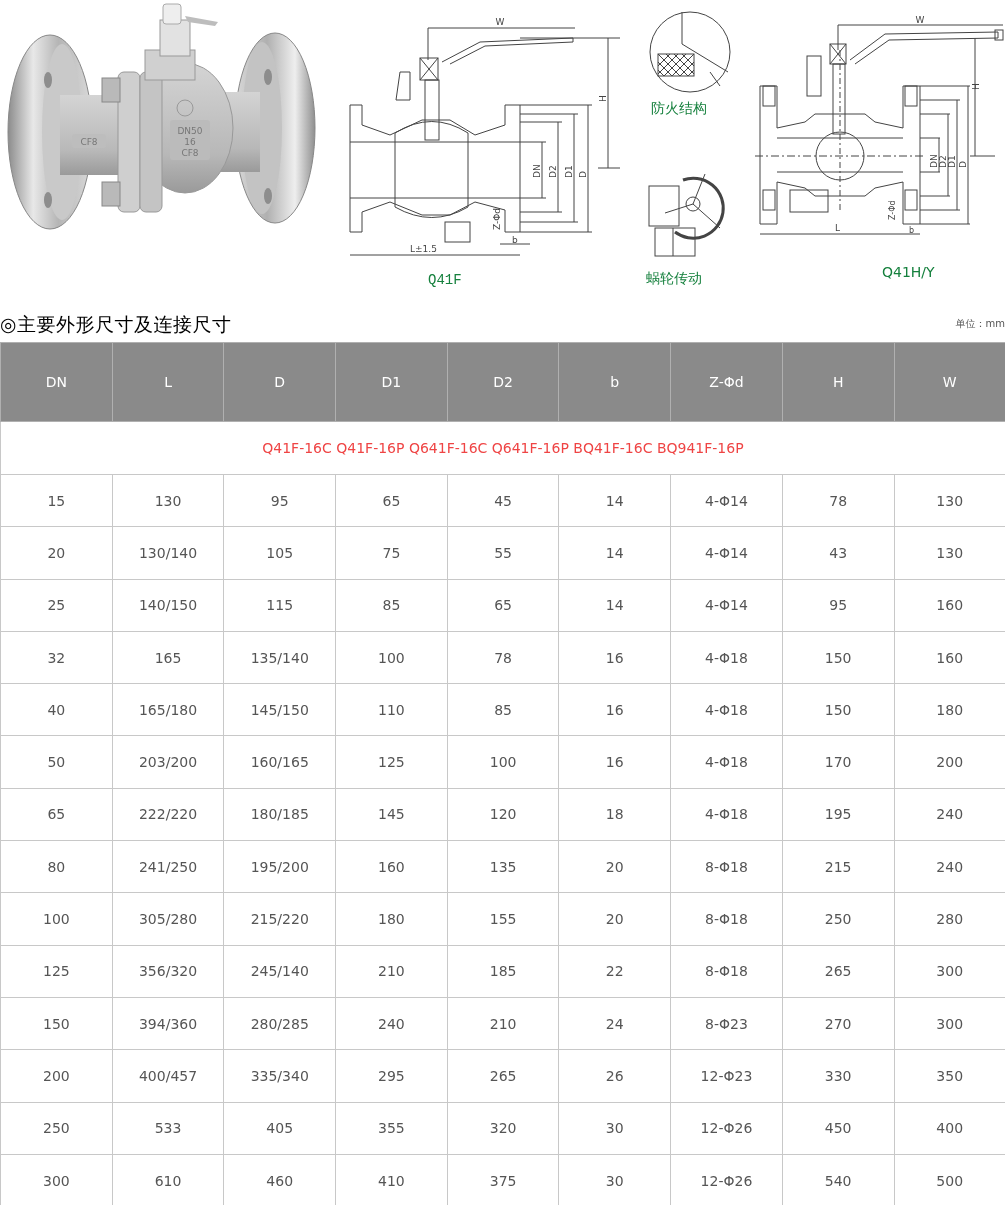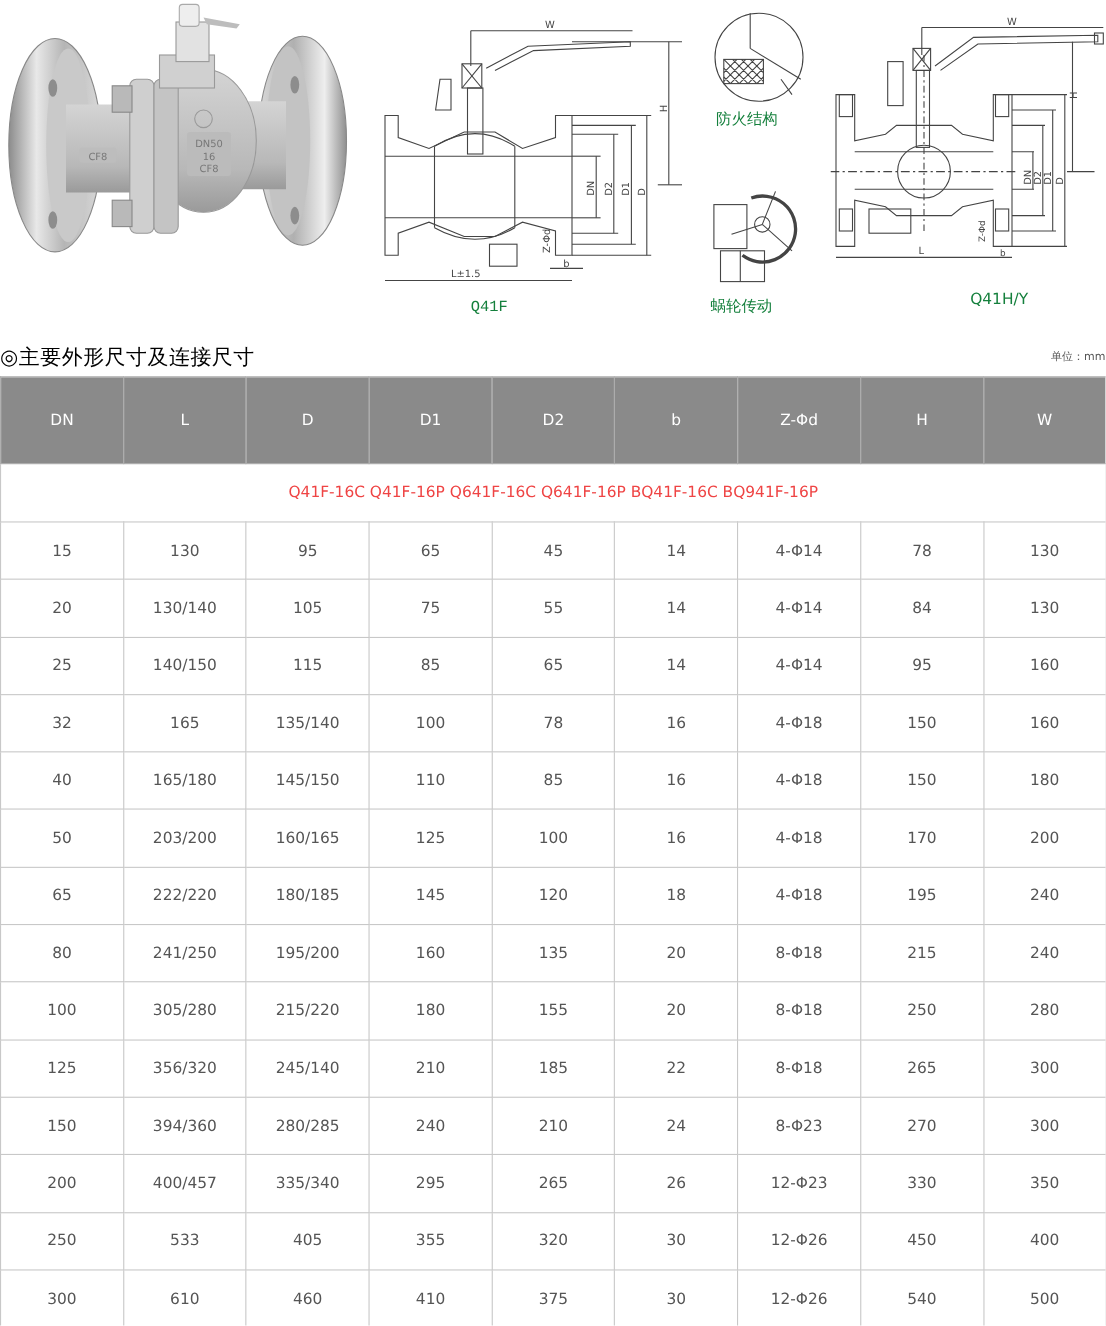--- a/index.html
+++ b/index.html
@@ -249,21 +249,21 @@
         <td>130</td>
       </tr>
       <tr>
         <td>20</td>
         <td>130/140</td>
         <td>105</td>
         <td>75</td>
         <td>55</td>
         <td>14</td>
         <td>4-Φ14</td>
-        <td>84</td>
+        <td>43</td>
         <td>130</td>
       </tr>
       <tr>
         <td>25</td>
         <td>140/150</td>
         <td>115</td>
         <td>85</td>
         <td>65</td>
         <td>14</td>
         <td>4-Φ14</td>

